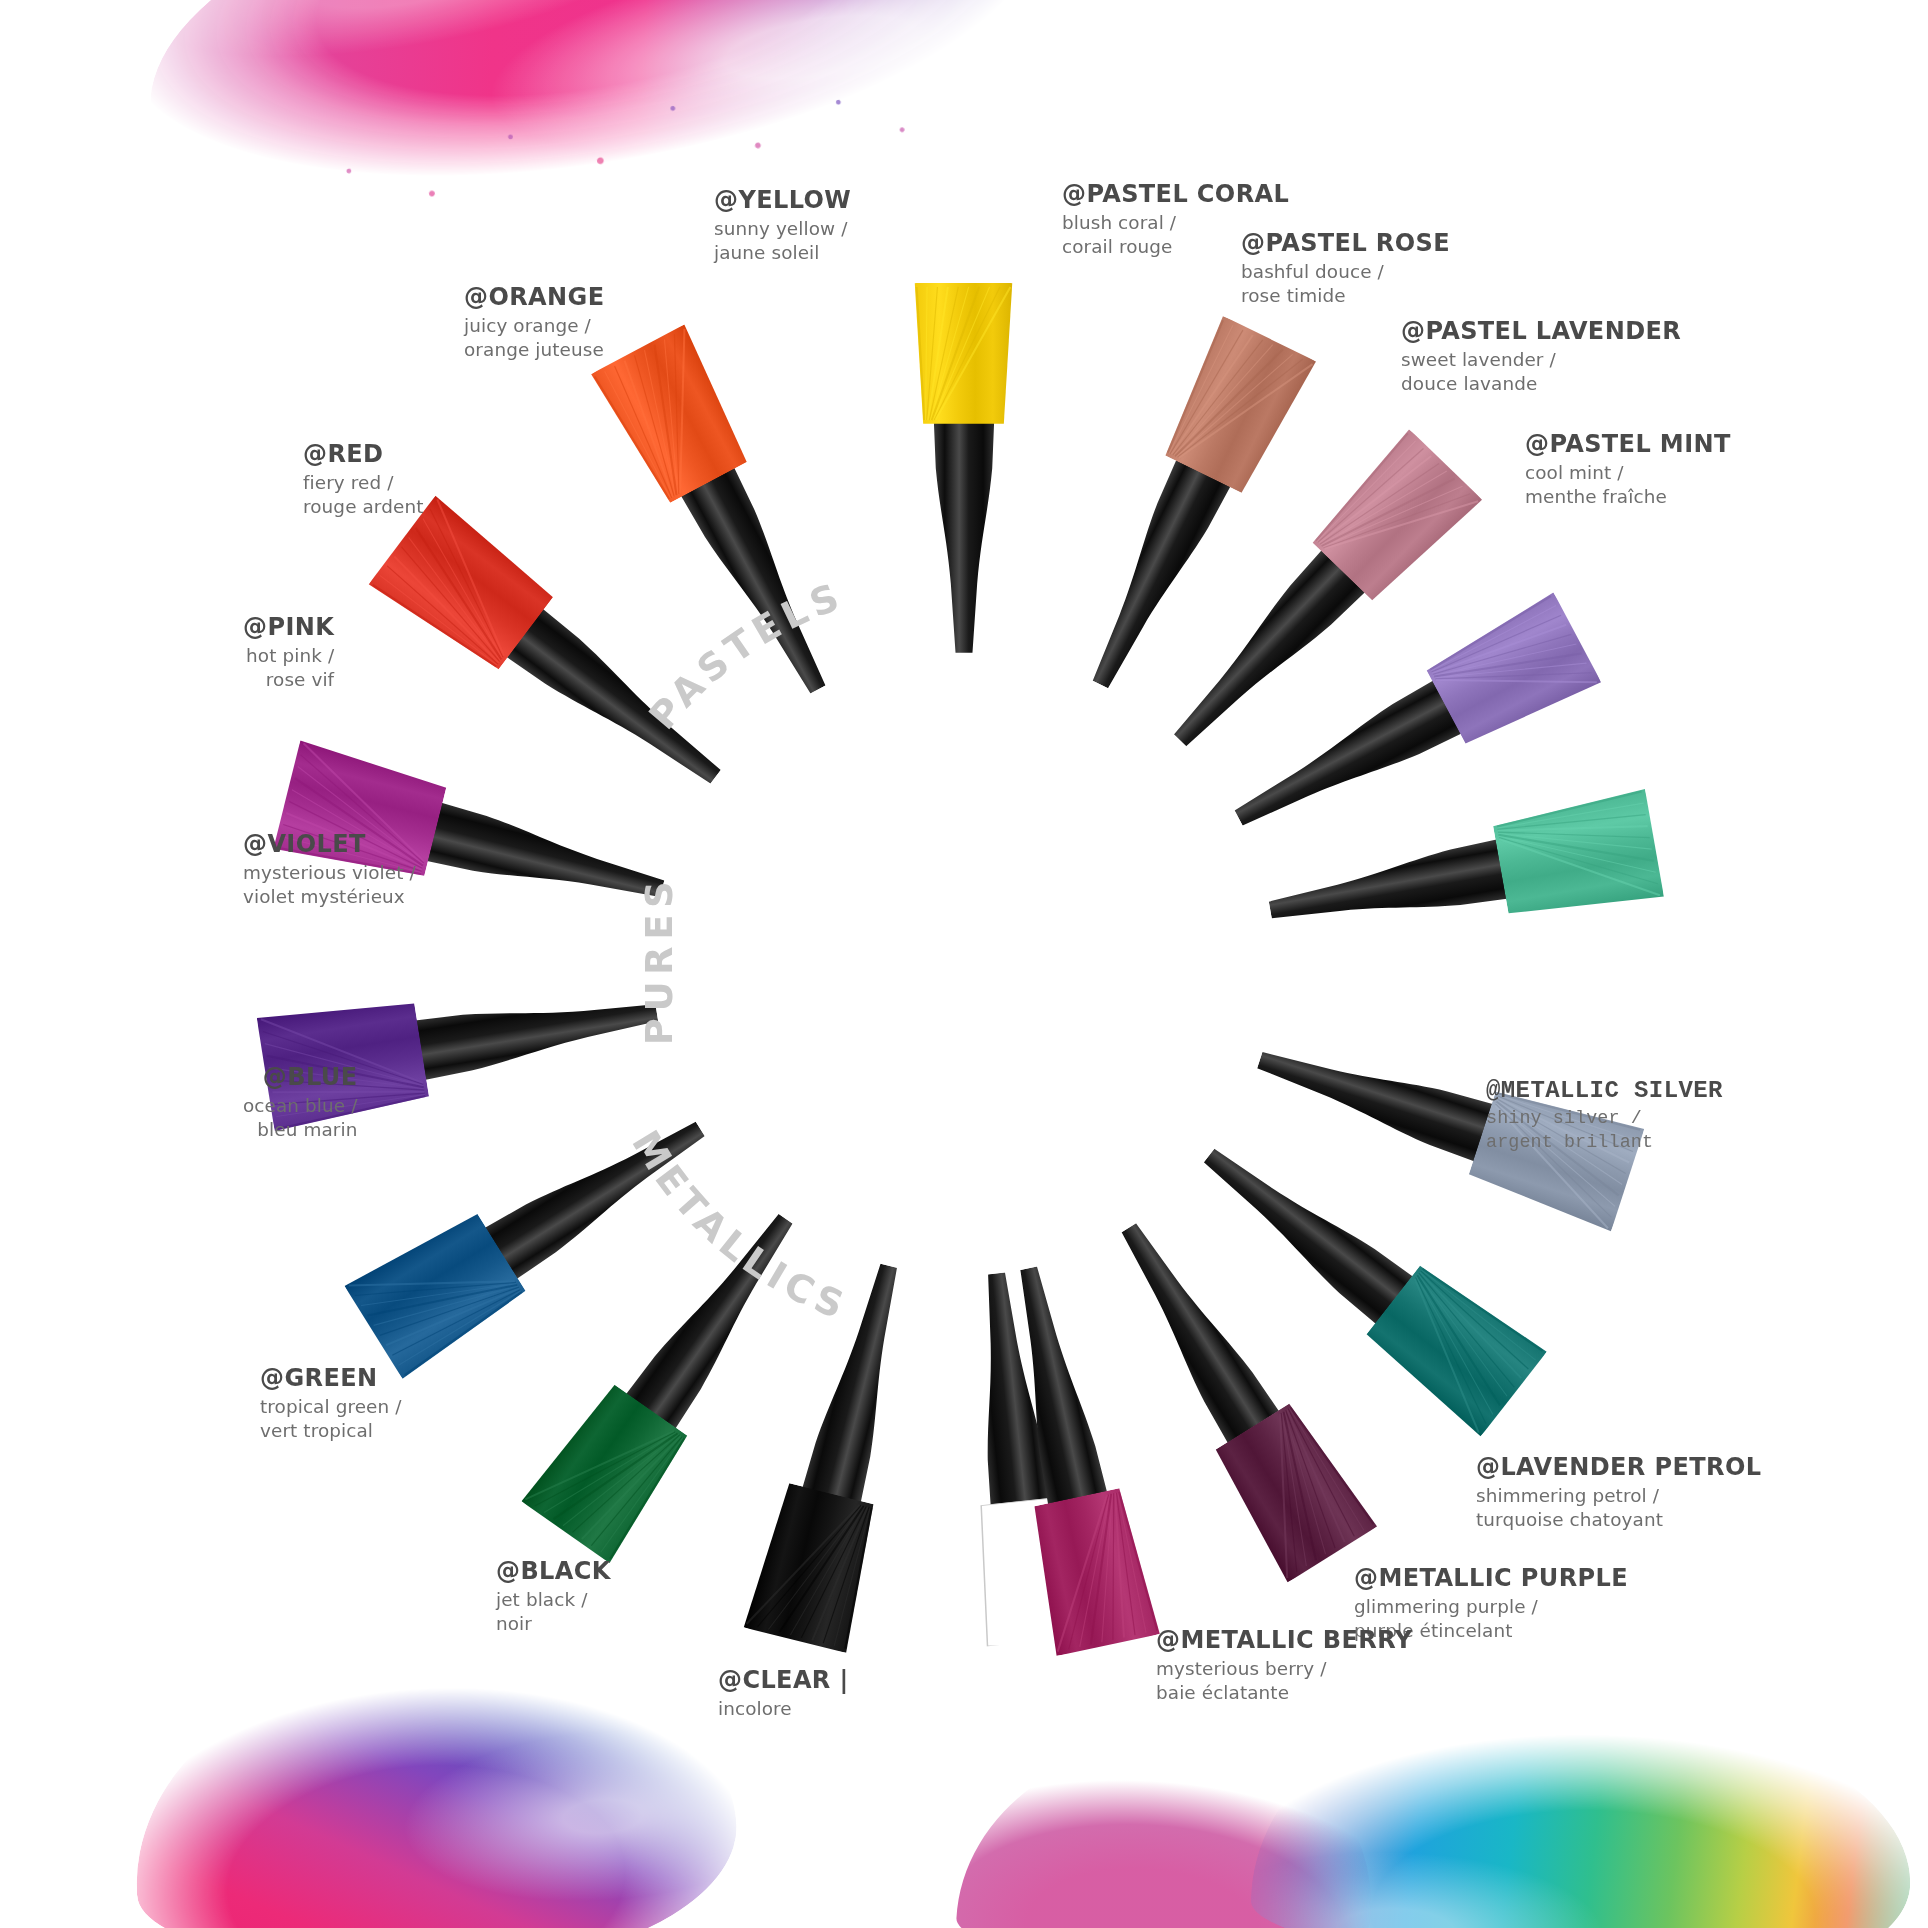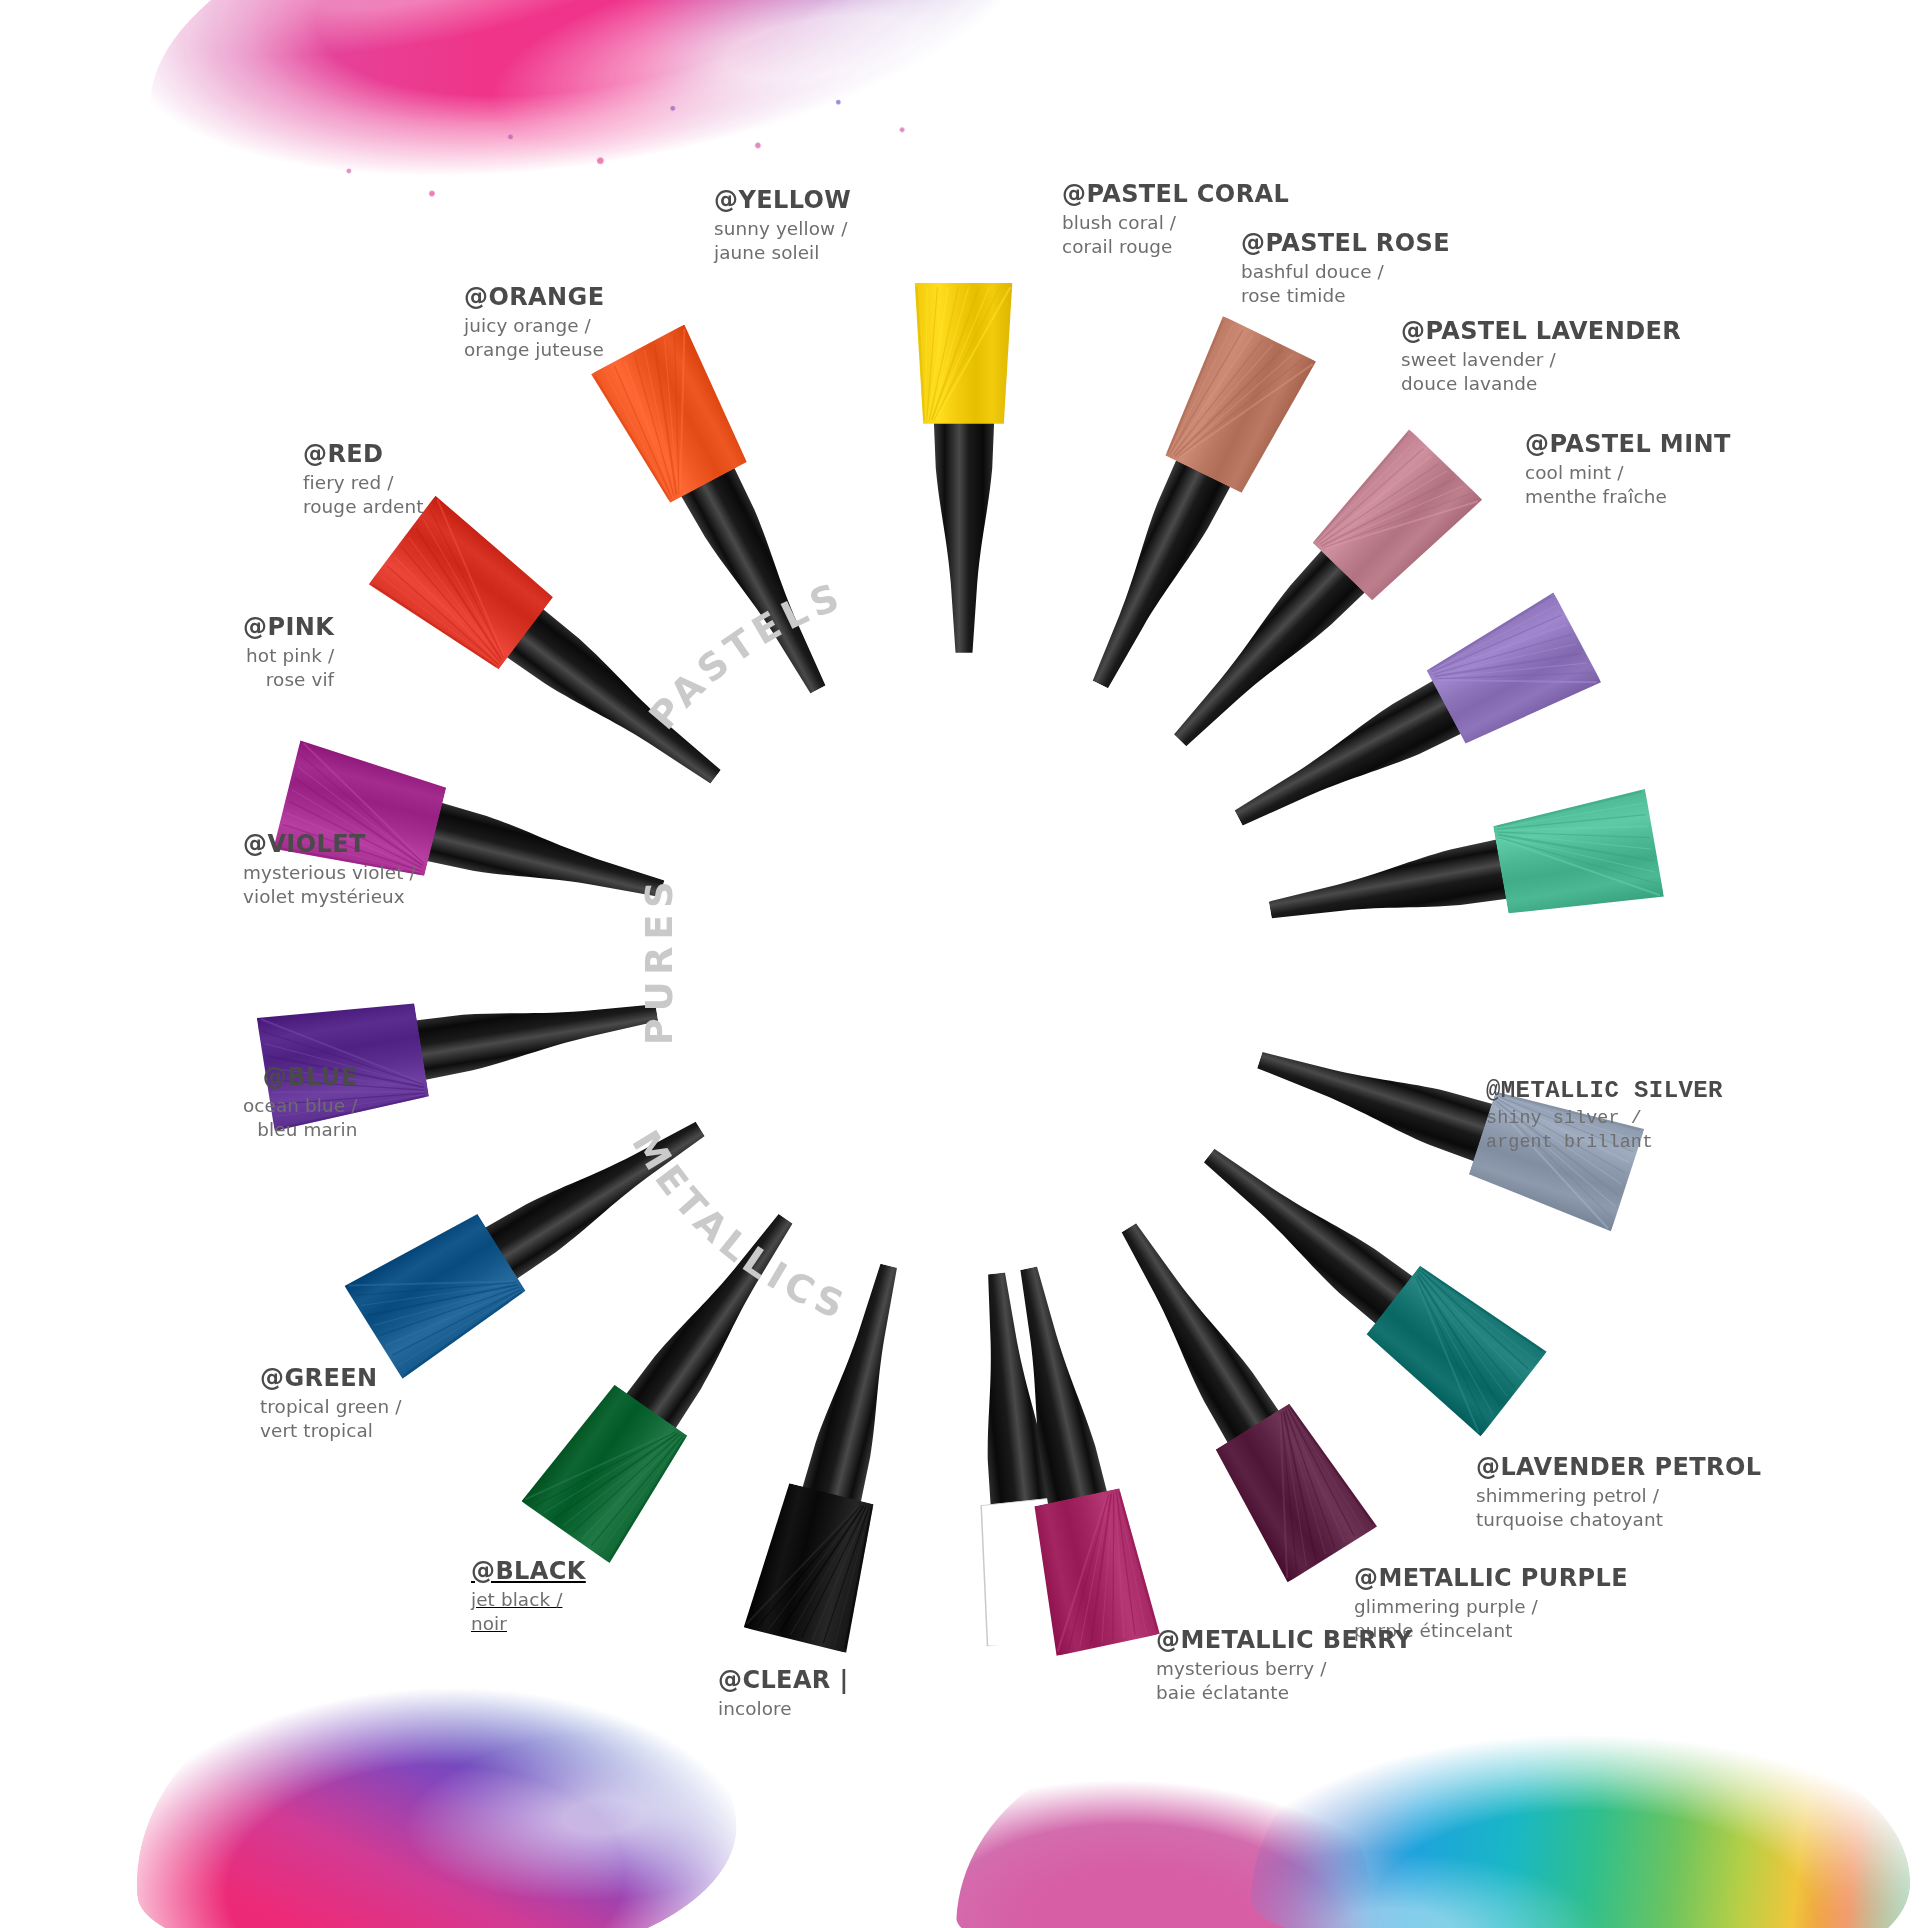--- a/index.html
+++ b/index.html
@@ -797,21 +797,21 @@
       <div class="lbl r" style="left: 243px; top: 1062px; text-align: right;">
         <div class="nm">@BLUE</div>
         <div class="sub">ocean blue /</div>
         <div class="sub">bleu marin</div>
       </div>
       <div class="lbl r" style="left: 260px; top: 1363px;">
         <div class="nm">@GREEN</div>
         <div class="sub">tropical green /</div>
         <div class="sub">vert tropical</div>
       </div>
-      <div class="lbl r" style="left: 471px; top: 1556px; text-decoration: underline;">
+      <div class="lbl r" style="left: 496px; top: 1556px;">
         <div class="nm">@BLACK</div>
         <div class="sub">jet black /</div>
         <div class="sub">noir</div>
       </div>
       <div class="lbl r" style="left: 718px; top: 1665px;">
         <div class="nm">@CLEAR |</div>
         <div class="sub">incolore</div>
       </div>
       <div class="lbl r" style="left: 1062px; top: 179px;">
         <div class="nm">@PASTEL CORAL</div>

